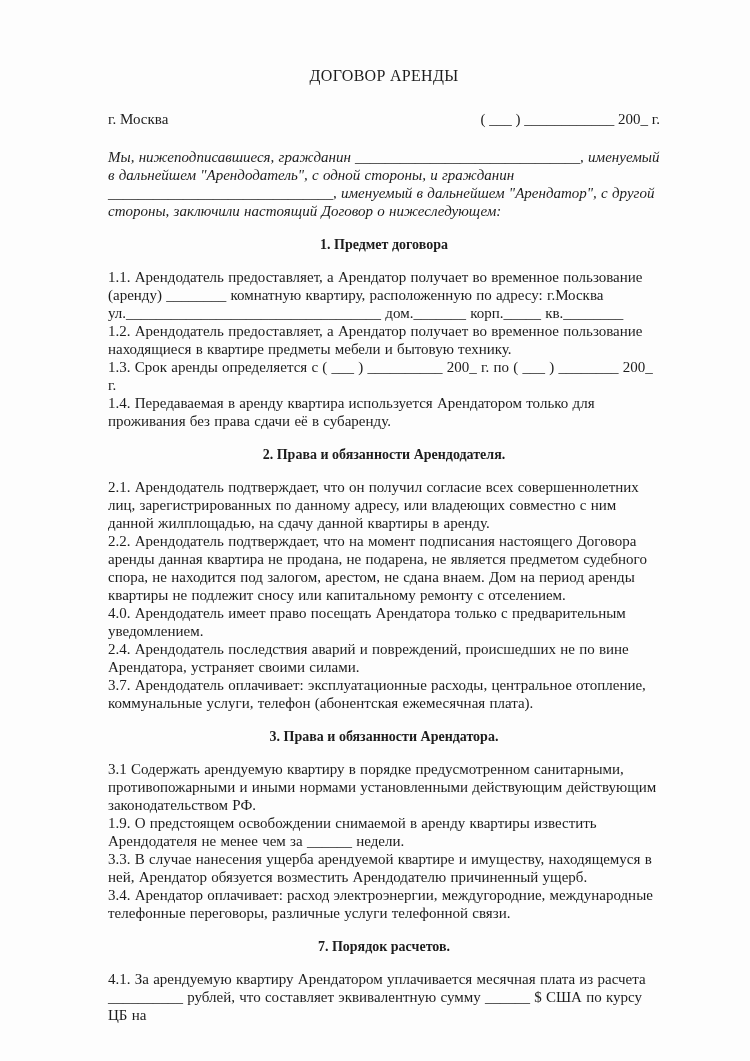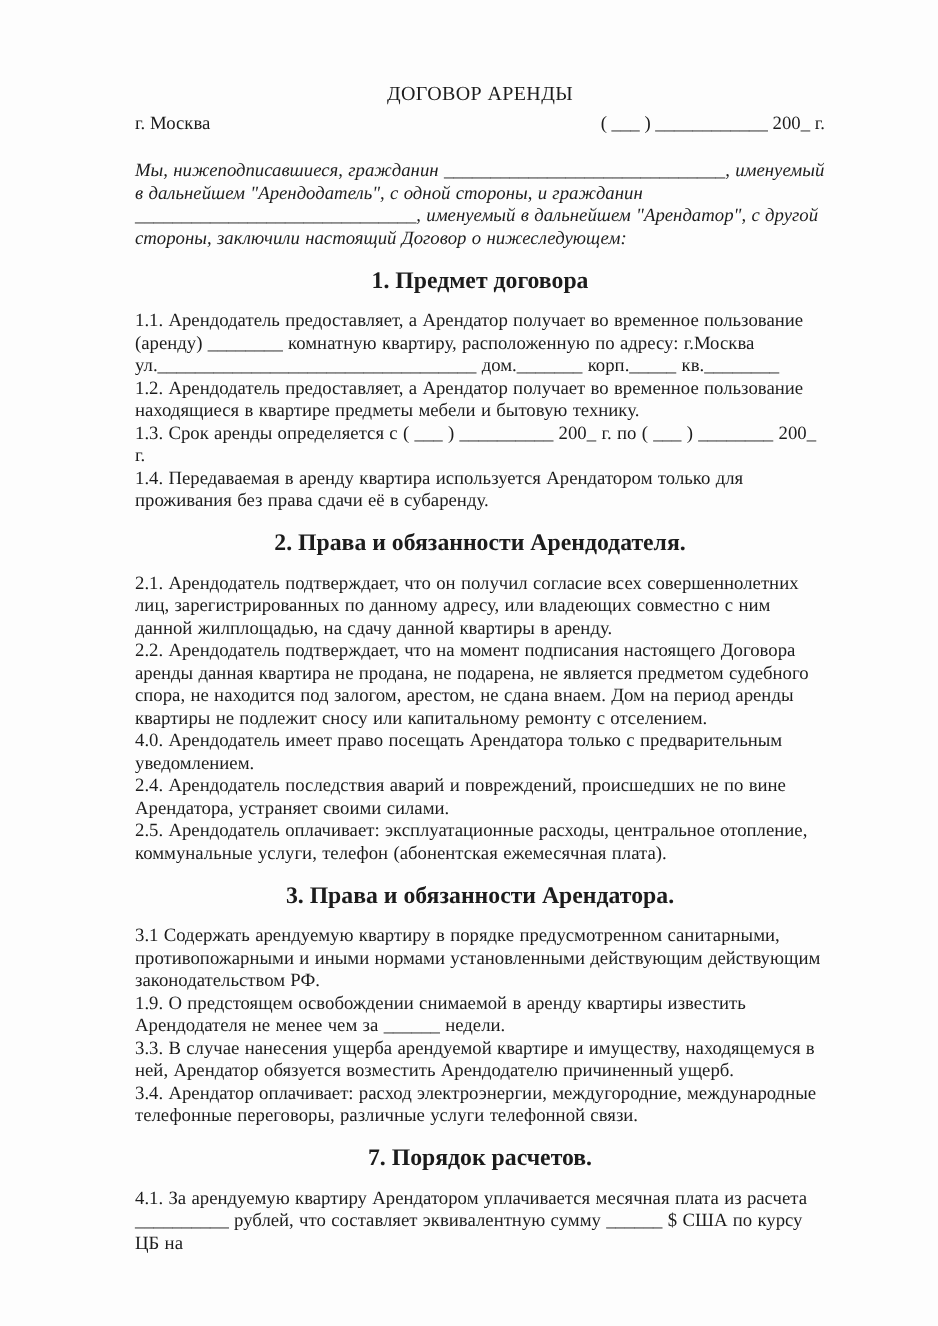--- a/index.html
+++ b/index.html
@@ -21,37 +21,37 @@
   }
   .doc-title {
     margin: 0;
     font-size: 16px;
     line-height: 20px;
     font-weight: normal;
     text-align: center;
     letter-spacing: 0.3px;
   }
   .date-row {
-    margin-top: 4px;
+    margin-top: 24px;
     display: flex;
     justify-content: space-between;
     align-items: center;
     font-size: 15px;
     line-height: 18px;
   }
   .preamble {
     margin: 20px 0 0 0;
     font-size: 15px;
     line-height: 18px;
     word-spacing: 0.5px;
     font-style: italic;
   }
   .section-heading {
     margin: 16px 0 0 0;
-    font-size: 19px;
+    font-size: 14px;
     line-height: 18px;
     font-weight: bold;
     text-align: center;
   }
   .clauses {
     margin: 14px 0 0 0;
   }
   .clause {
     margin: 0;
     font-size: 15px;
@@ -81,21 +81,21 @@
     <p class="clause">1.3. Срок аренды определяется с ( ___ ) __________ 200_ г. по ( ___ ) ________ 200_ г.</p>
     <p class="clause">1.4. Передаваемая в аренду квартира используется Арендатором только для проживания без права сдачи её в субаренду.</p>
   </div>
 
   <h2 class="section-heading">2. Права и обязанности Арендодателя.</h2>
   <div class="clauses">
     <p class="clause">2.1. Арендодатель подтверждает, что он получил согласие всех совершеннолетних лиц, зарегистрированных по данному адресу, или владеющих совместно с ним данной жилплощадью, на сдачу данной квартиры в аренду.</p>
     <p class="clause">2.2. Арендодатель подтверждает, что на момент подписания настоящего Договора аренды данная квартира не продана, не подарена, не является предметом судебного спора, не находится под залогом, арестом, не сдана внаем. Дом на период аренды квартиры не подлежит сносу или капитальному ремонту с отселением.</p>
     <p class="clause">4.0. Арендодатель имеет право посещать Арендатора только с предварительным уведомлением.</p>
     <p class="clause">2.4. Арендодатель последствия аварий и повреждений, происшедших не по вине Арендатора, устраняет своими силами.</p>
-    <p class="clause">2.5. Арендодатель оплачивает: эксплуатационные расходы, центральное отопление, коммунальные услуги, телефон (абонентская ежемесячная плата).</p>
+    <p class="clause">3.7. Арендодатель оплачивает: эксплуатационные расходы, центральное отопление, коммунальные услуги, телефон (абонентская ежемесячная плата).</p>
   </div>
 
   <h2 class="section-heading">3. Права и обязанности Арендатора.</h2>
   <div class="clauses">
     <p class="clause">3.1 Содержать арендуемую квартиру в порядке предусмотренном санитарными, противопожарными и иными нормами установленными действующим действующим законодательством РФ.</p>
     <p class="clause">1.9. О предстоящем освобождении снимаемой в аренду квартиры известить Арендодателя не менее чем за ______ недели.</p>
     <p class="clause">3.3. В случае нанесения ущерба арендуемой квартире и имуществу, находящемуся в ней, Арендатор обязуется возместить Арендодателю причиненный ущерб.</p>
     <p class="clause">3.4. Арендатор оплачивает: расход электроэнергии, междугородние, международные телефонные переговоры, различные услуги телефонной связи.</p>
   </div>
 

